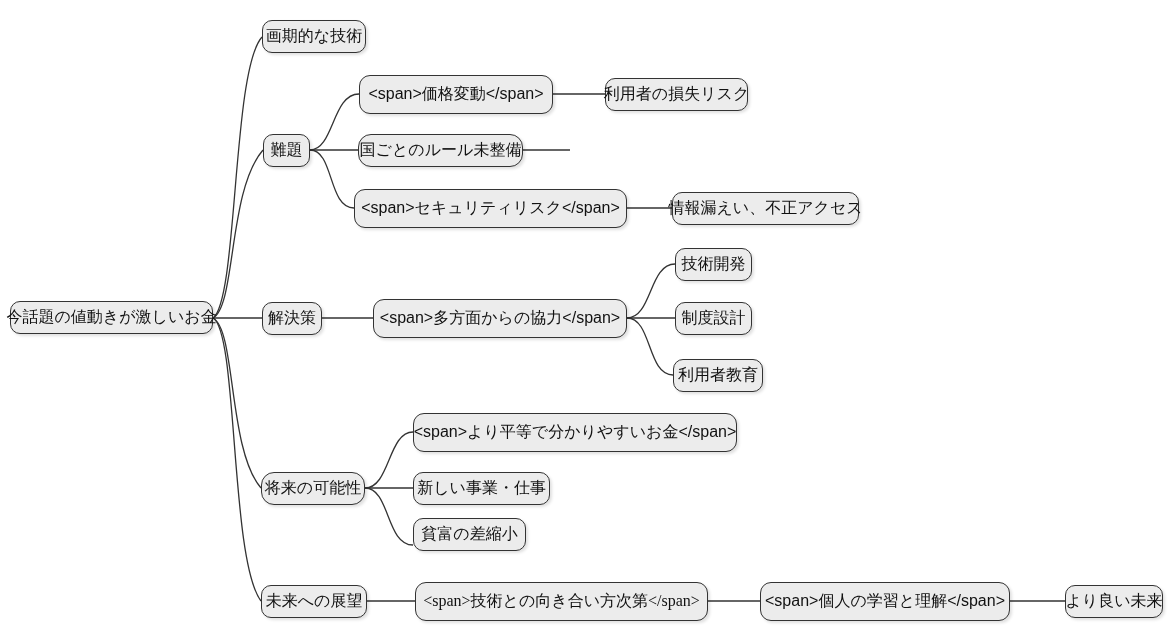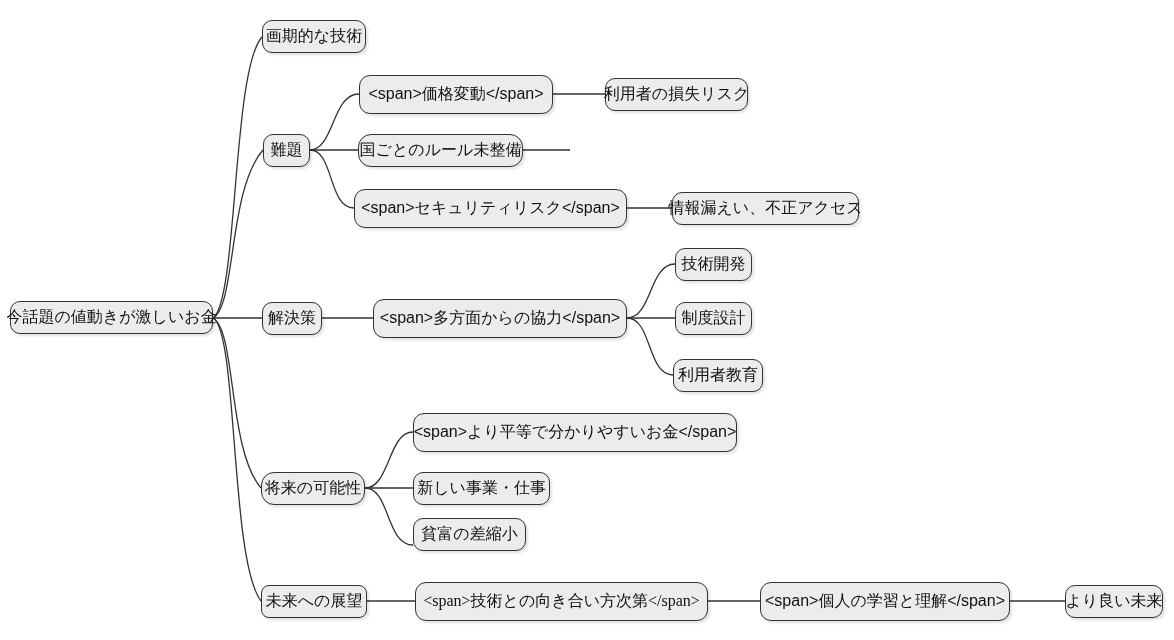--- a/index.html
+++ b/index.html
@@ -82,21 +82,21 @@
   <div class="node" style="left:673px;top:359px;width:90px;">利用者教育</div>
 
   <div class="node" style="left:261px;top:472px;width:104px;border-radius:13px;">将来の可能性</div>
 
   <div class="node" style="left:413px;top:472px;width:137px;">新しい事業・仕事</div>
 
   <div class="node tall" style="left:413px;top:413px;width:324px;">&lt;span&gt;より平等で分かりやすいお金&lt;/span&gt;</div>
 
   <div class="node" style="left:413px;top:518px;width:113px;">貧富の差縮小</div>
 
-  <div class="node" style="left:261px;top:585px;width:106px;border-radius:8px;">未来への展望</div>
+  <div class="node" style="left:261px;top:585px;width:106px;">未来への展望</div>
 
   <div class="node tall" style="left:415px;top:582px;width:293px;font-family:Liberation Serif, serif;">&lt;span&gt;技術との向き合い方次第&lt;/span&gt;</div>
 
   <div class="node tall" style="left:760px;top:582px;width:250px;">&lt;span&gt;個人の学習と理解&lt;/span&gt;</div>
 
   <div class="node" style="left:1065px;top:585px;width:98px;">より良い未来</div>
 
 </div>
 
 </body></html>

